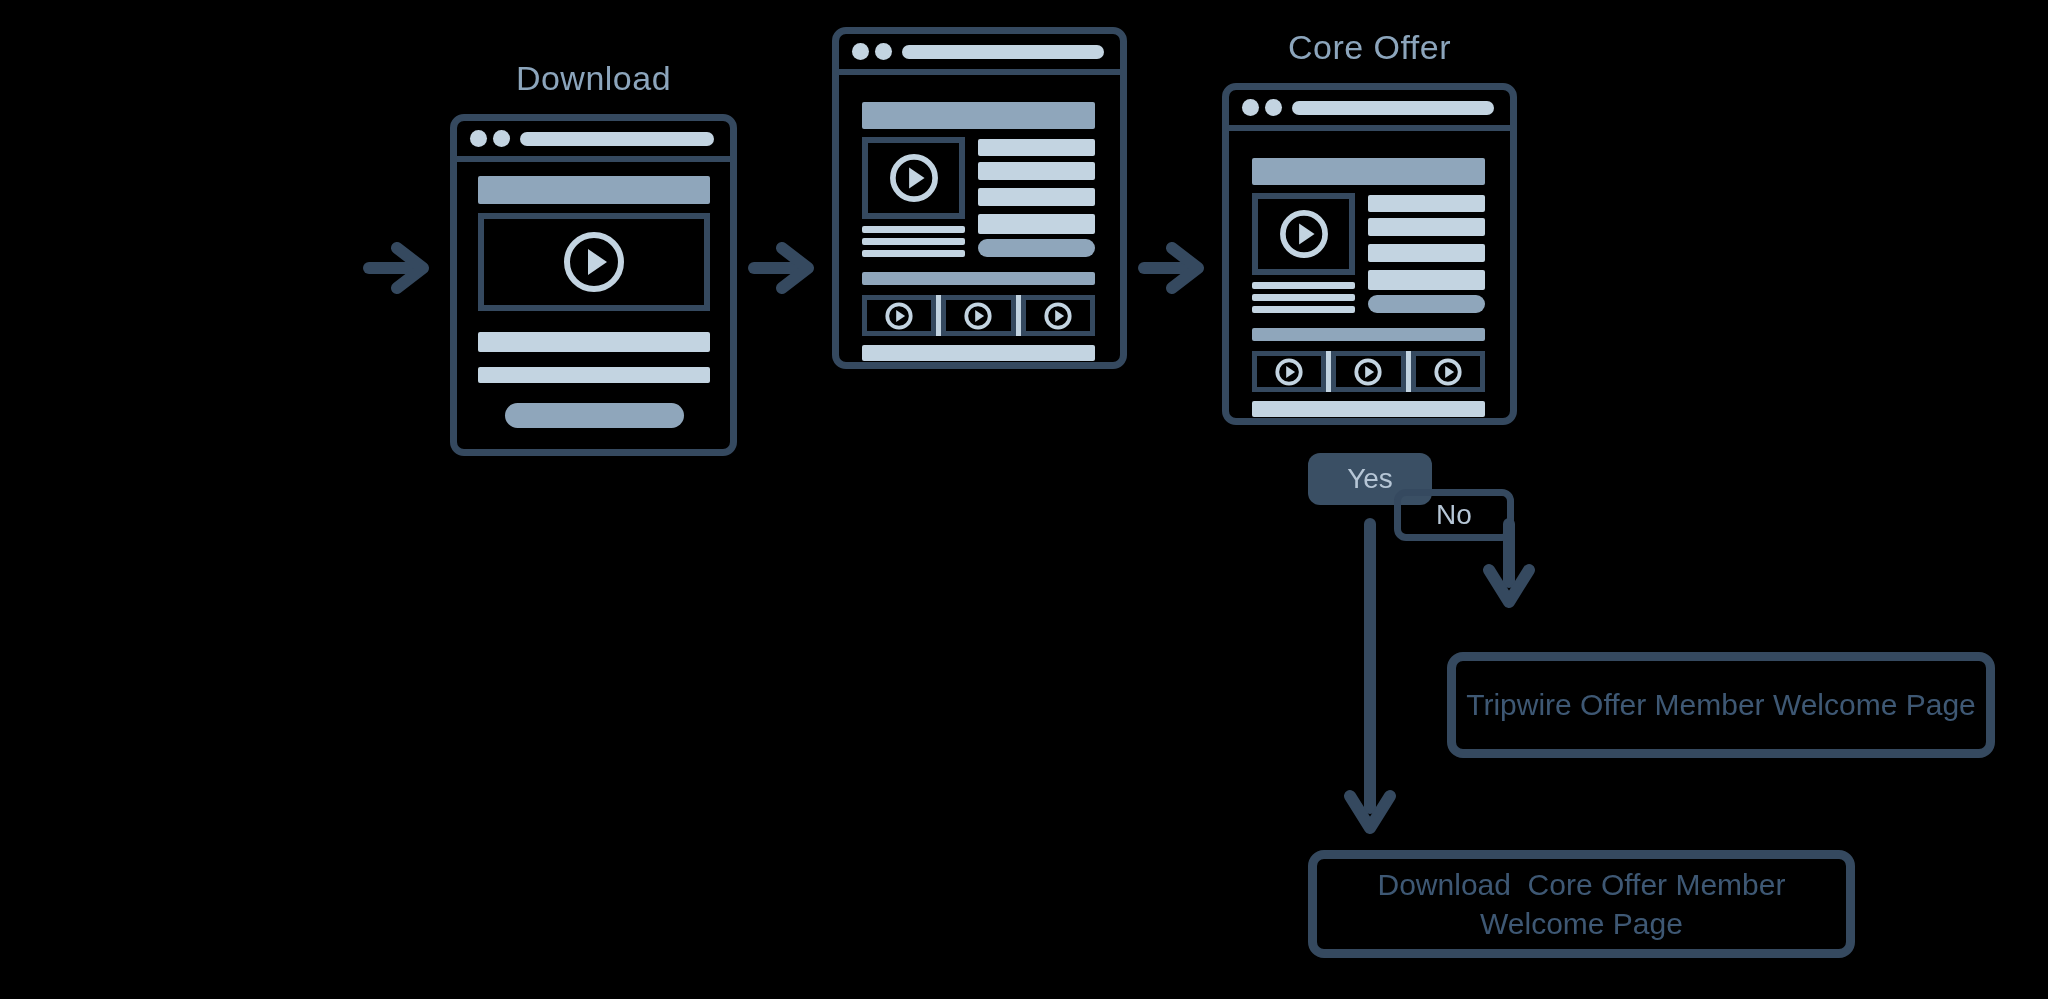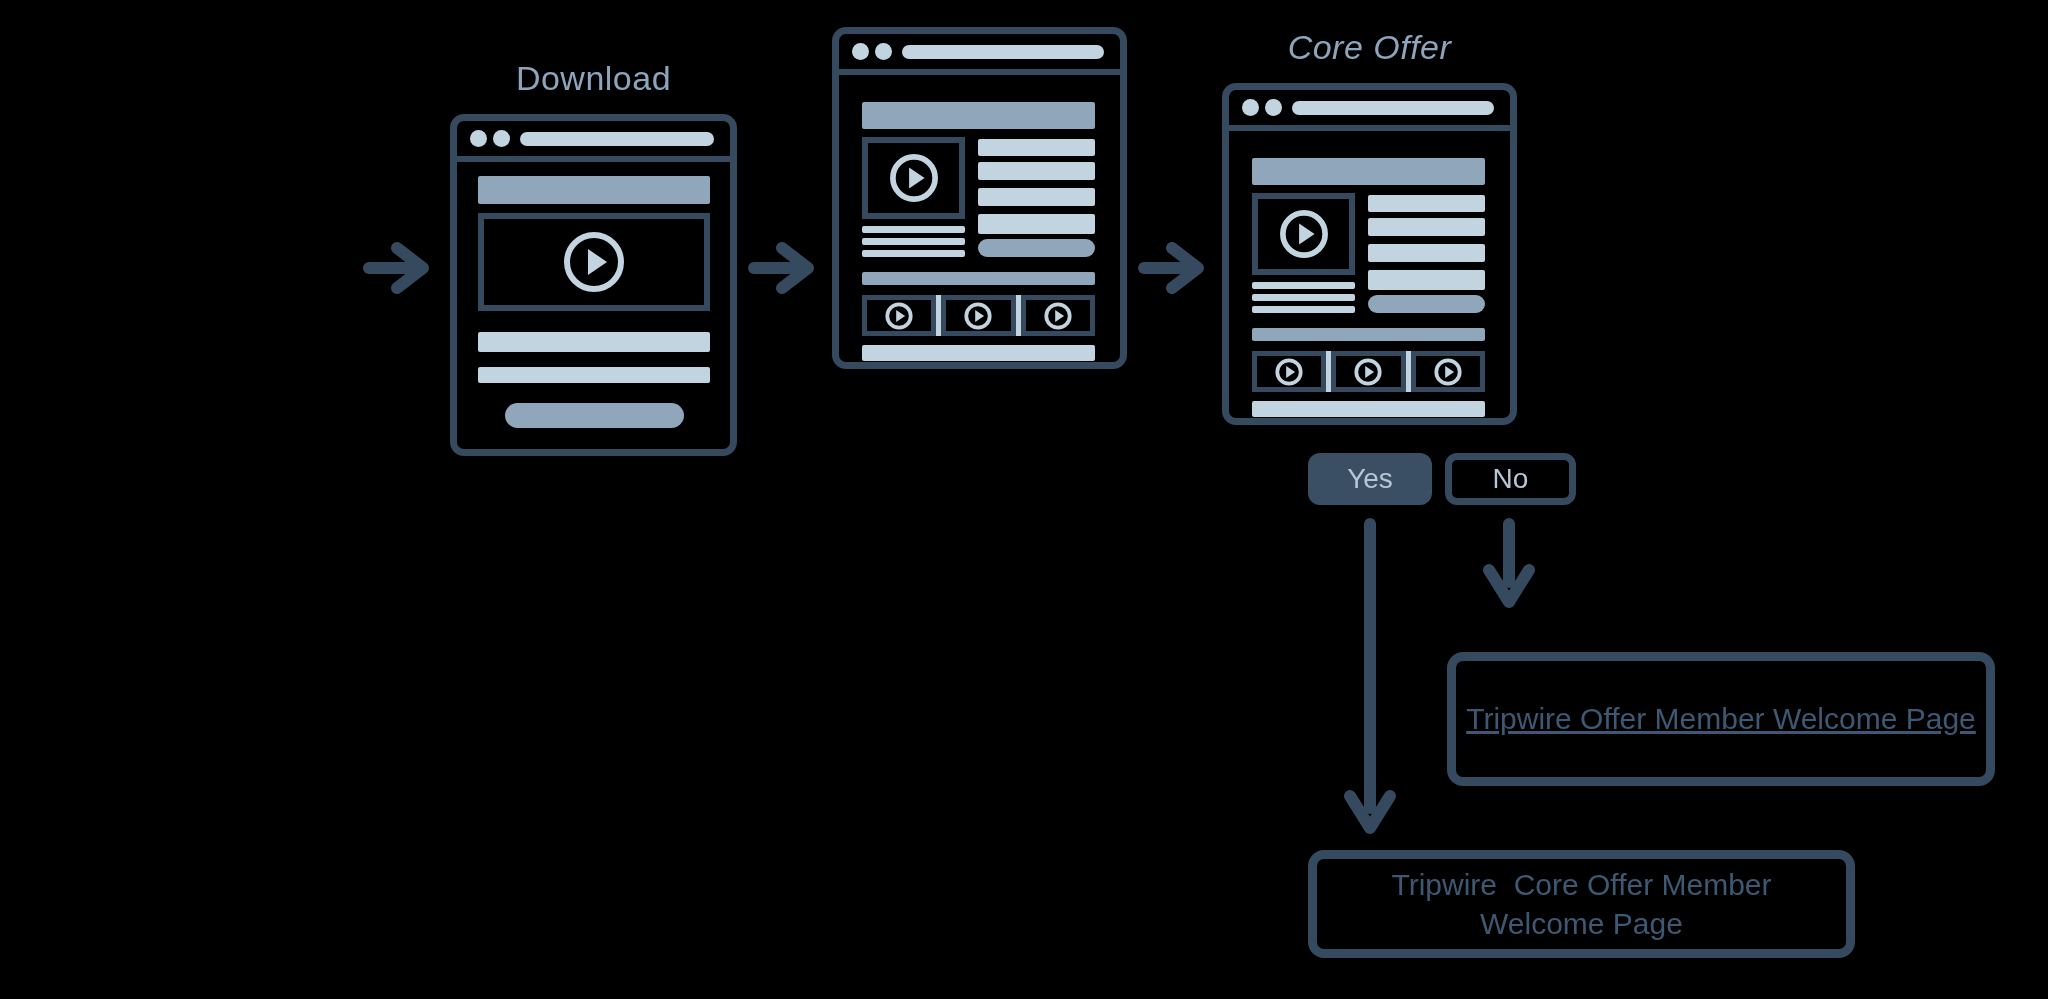--- a/index.html
+++ b/index.html
@@ -71,27 +71,27 @@
   
   .flow-arrow{position:absolute;}
   .arrow-stroke{stroke:var(--outline); stroke-width:12; fill:none;
                 stroke-linecap:round; stroke-linejoin:round;}
 
   
   .decision-btn{position:absolute; top:453px; height:52px; border-radius:12px;
                 display:flex; align-items:center; justify-content:center;
                 font-size:28px; color:var(--button-text); white-space:pre;}
   .yes-btn{left:1308px; width:124px; background:var(--yes-fill);}
-  .no-btn{left:1445px; width:131px; border:7px solid var(--outline); background:transparent;}
+  .no-btn{left:1394px; width:120px; border:7px solid var(--outline); background:transparent;margin-top:36px;}
 
   
   .outcome{position:absolute; border:9px solid var(--outline); border-radius:16px;
            display:flex; flex-direction:column; align-items:center; justify-content:center;
            font-size:30px; color:var(--outcome-text); text-align:center;}
-  .outcome-no{left:1447px; top:652px; width:548px; height:134px;text-decoration:underline;}
+  .outcome-no{left:1447px; top:652px; width:548px; height:106px;}
   .outcome-yes{left:1308px; top:850px; width:547px; height:108px; line-height:39px;}
   .outcome-line{white-space:pre;}
 
   .play-icon-svg{display:block;}
 </style>
 </head>
 <body>
 
 <div class="canvas">
 
@@ -167,21 +167,21 @@
               <circle cx="32" cy="32" r="25" fill="none" stroke="var(--light)" stroke-width="8"></circle>
               <path d="M26 19 L45 32 L26 45 Z" fill="var(--light)"></path>
             </svg>
           </div>
         </div>
         <div class="bar light bottombar"></div>
       </div>
     </div>
   </div>
 
-  <div class="stage" style="left:1222px; width:295px;font-style:italic;">
+  <div class="stage" style="left:1222px; width:295px;">
     <div class="stage-title">Core Offer</div>
     <div class="browser">
       <div class="chrome">
         <span class="dot"></span>
         <span class="dot"></span>
         <span class="urlbar"></span>
       </div>
       <div class="content-sales">
         <div class="bar medium head"></div>
         <div class="row">
@@ -256,17 +256,17 @@
   </svg>
   <svg class="flow-arrow" style="left:1481px; top:518px;" width="56" height="104" viewBox="0 0 56 104">
     <path class="arrow-stroke" d="M28 6 V64"></path>
     <path class="arrow-stroke" d="M8 52 L28 84 L48 52"></path>
   </svg>
 
   <div class="outcome outcome-no">
     <span class="outcome-line">Tripwire Offer Member Welcome Page</span>
   </div>
   <div class="outcome outcome-yes">
-    <span class="outcome-line">Tripwire  Core Offer Member</span>
+    <span class="outcome-line">Download  Core Offer Member</span>
     <span class="outcome-line">Welcome Page</span>
   </div>
 
 </div>
 
 </body></html>

